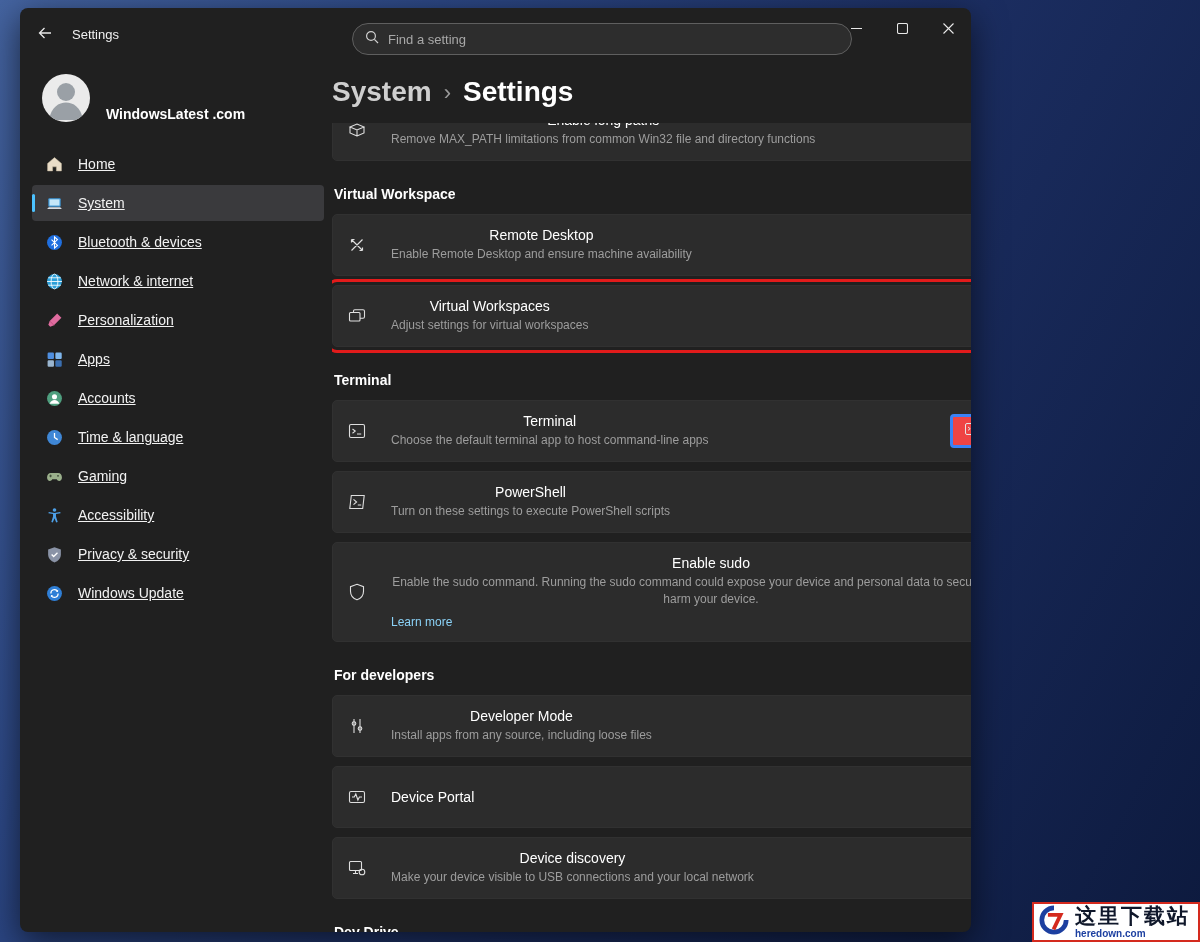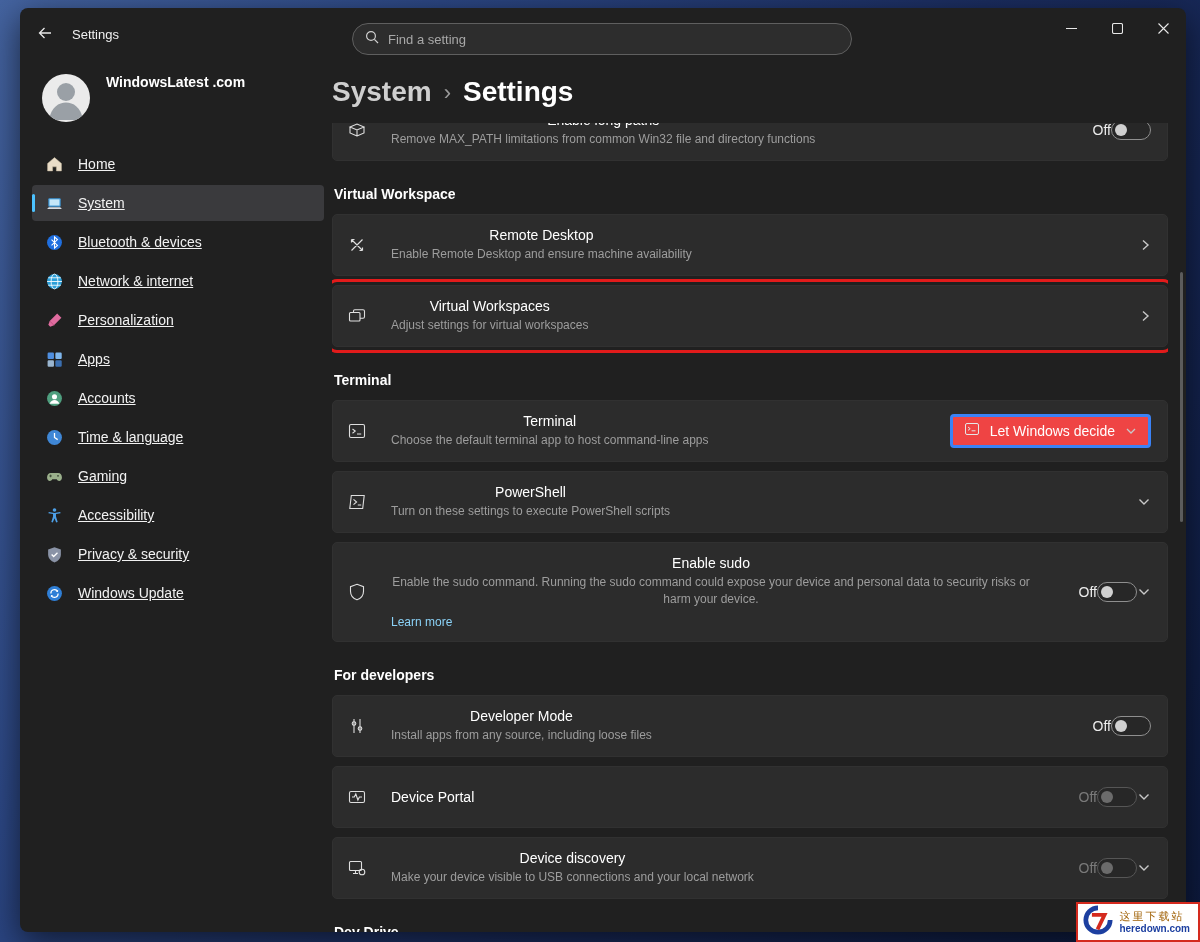--- a/index.html
+++ b/index.html
@@ -1,20 +1,20 @@
 <!DOCTYPE html>
 <html><head>
 <meta charset="utf-8">
 <style>
   * { margin:0; padding:0; box-sizing:border-box; }
   html,body { width:1200px; height:942px; overflow:hidden;
     font-family:"Liberation Sans","DejaVu Sans",sans-serif; background:#0d1a3e; }
   .desktop { position:relative; width:1200px; height:942px;
     background:linear-gradient(118deg,#44639f 0%,#2c4784 26%,#1b2d60 58%,#0d1a3e 100%); }
-  .window { position:absolute; left:20px; top:8px; width:1166px; height:924px;
+  .window { position:absolute; left:20px; top:8px; width:951px; height:924px;
     background:#202020; border-radius:8px; overflow:hidden; color:#fff;
     box-shadow:0 10px 34px rgba(0,0,0,.6); }
 
   
   .titlebar { position:relative; height:52px; display:flex; align-items:center; }
   .back { width:34px; height:32px; margin-left:8px; background:none; border:none;
     border-radius:4px; display:flex; align-items:center; justify-content:center; cursor:pointer; }
   .app-title { font-size:13px; color:#f0f0f0; margin-left:10px; }
   .search { position:absolute; left:332px; top:15px; width:500px; height:32px;
     background:#2d2d2d; border:1px solid #5f5f5f; border-radius:17px;
@@ -22,21 +22,21 @@
   .search input { flex:1; background:transparent; border:none; outline:none;
     color:#e0e0e0; font-size:13px; font-family:inherit; }
   .search input::placeholder { color:#a8a8a8; }
   .win-controls { position:absolute; right:0; top:0; display:flex; height:42px; }
   .win-controls button { width:46px; height:42px; background:none; border:none;
     display:flex; align-items:center; justify-content:center; cursor:pointer; }
 
   
   .body-row { display:flex; height:872px; }
   .sidebar { width:312px; flex-shrink:0; padding:6px 8px 0 12px; }
-  .profile { display:flex; align-items:flex-start; gap:16px; padding:8px 6px 8px 10px;
+  .profile { display:flex; align-items:flex-end; gap:16px; padding:8px 6px 8px 10px;
     margin-bottom:16px; border-radius:4px; cursor:pointer; }
   .avatar { width:48px; height:48px; border-radius:50%; background:#ebebeb;
     overflow:hidden; flex-shrink:0; }
   .uname { font-size:14px; font-weight:700; color:#fff; }
   .nav-item { display:flex; align-items:center; gap:15px; height:36px; padding-left:14px;
     margin-bottom:3px; border-radius:4px; position:relative; font-size:14px; color:#f2f2f2; cursor:pointer;text-decoration:underline; }
   .nav-item.selected { background:#3a3a3d; }
   .nav-item.selected::before { content:""; position:absolute; left:0; top:9px; bottom:9px;
     width:3px; border-radius:2px; background:#4cc2ff; }
   .nic { width:17px; height:17px; display:inline-flex; flex-shrink:0; }
@@ -75,21 +75,21 @@
   .chev { display:inline-flex; }
 
   .sb-thumb { position:absolute; right:3px; top:212px; width:3px; height:250px;
     background:#5c5c5c; border-radius:2px; cursor:pointer; }
 
   
   .watermark { position:absolute; right:0; bottom:0; z-index:60; background:#ffffff;
     border:2px solid #d42a1e; display:flex; align-items:center; gap:6px;
     padding:3px 8px 3px 5px; height:40px; }
   .wm-text { display:flex; flex-direction:column; line-height:1.15; }
-  .wm-cn { color:#a16207; font-weight:400; font-size:11px; letter-spacing:2px; }
+  .wm-cn { color:#0f172a; font-weight:700; font-size:21px; letter-spacing:2px; }
   .wm-en { color:#1c3fa0; font-size:10px; font-weight:700; }
 </style>
 </head>
 <body>
 
 <div class="desktop">
   <div class="window">
 
     <div class="titlebar">
       <button class="back">

